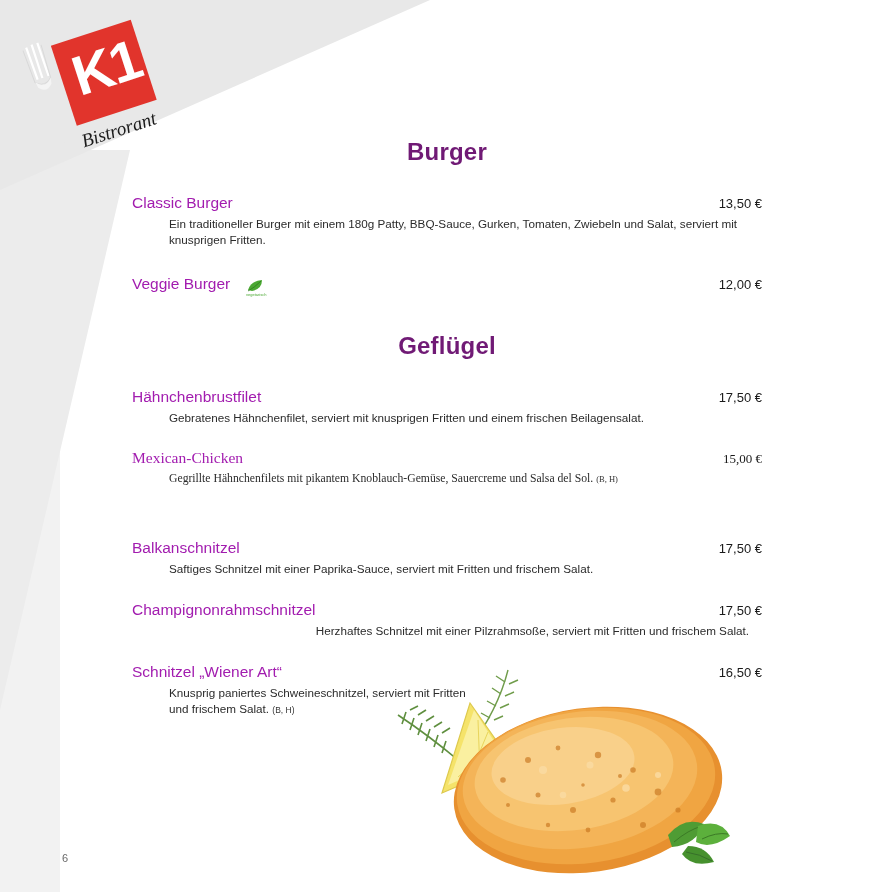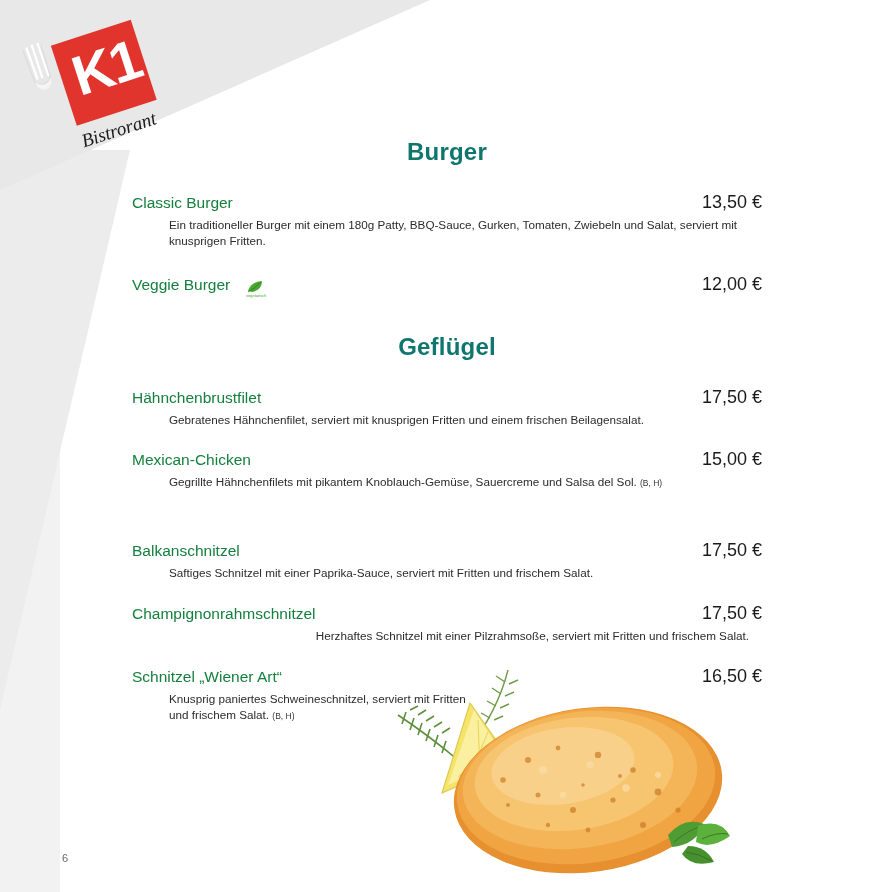--- a/index.html
+++ b/index.html
@@ -87,44 +87,44 @@
     position: absolute;
     left: 132px;
     top: 0;
     width: 630px;
   }
   .section {
     margin-top: 0;
   }
   .section-title {
     text-align: center;
-    color: #0f766e;
+    color: #701a75;
     font-size: 24px;
     font-weight: bold;
     letter-spacing: 0.2px;
   }
   .item {
     position: relative;
   }
   .item-head {
     display: flex;
     align-items: baseline;
     justify-content: space-between;
   }
   .item-name {
     font-size: 15.5px;
-    color: #15803d;
+    color: #a21caf;
     font-weight: normal;
     display: flex;
     align-items: center;
     gap: 8px;
     margin-top: 12px;
   }
   .item-price {
-    font-size: 18px;
+    font-size: 13px;
     color: #1a1a1a;
     white-space: nowrap;
   }
   .item-desc {
     margin-left: 37px;
     margin-top: 4px;
     font-size: 11.7px;
     color: #2b2b2b;
     line-height: 1.35;
     max-width: 580px;
@@ -214,21 +214,21 @@
     <div class="section-title">Geflügel</div>
 
     <div class="item" style="margin-top:16px;">
       <div class="item-head">
         <div class="item-name">Hähnchenbrustfilet</div>
         <div class="item-price">17,50 €</div>
       </div>
       <div class="item-desc">Gebratenes Hähnchenfilet, serviert mit knusprigen Fritten und einem frischen Beilagensalat.</div>
     </div>
 
-    <div class="item" style="margin-top:12px;">
+    <div class="item" style="margin-top:12px;font-family:Liberation Serif, serif;">
       <div class="item-head">
         <div class="item-name">Mexican-Chicken</div>
         <div class="item-price">15,00 €</div>
       </div>
       <div class="item-desc">
         <span>Gegrillte Hähnchenfilets mit pikantem Knoblauch-Gemüse, Sauercreme und Salsa del Sol.</span>
         <span class="allergen">(B, H)</span>
       </div>
     </div>
   </div>

